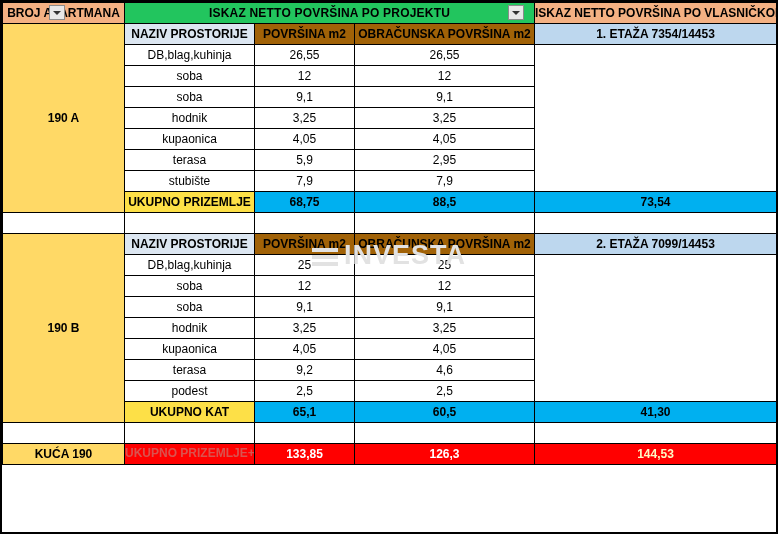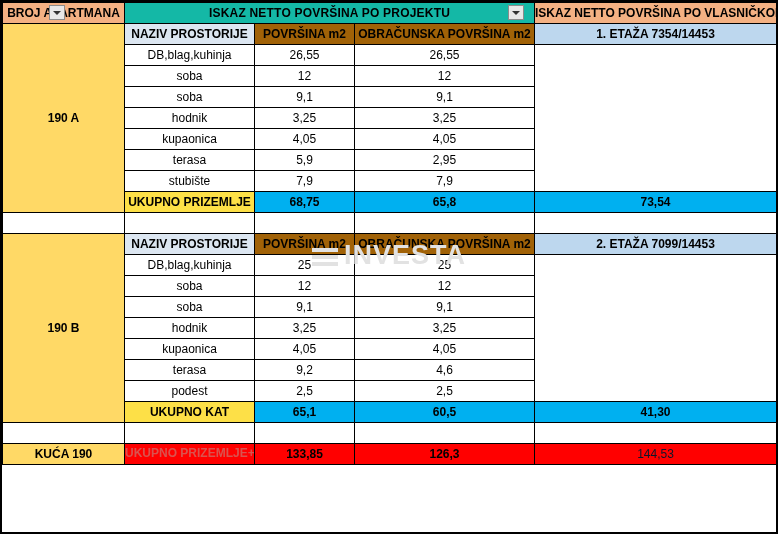--- a/index.html
+++ b/index.html
@@ -51,21 +51,21 @@
   .hdr-broj {
     background: #f4b183;
     font-weight: bold;
     font-size: 11.5px;
     text-align: left;
     padding-left: 4px;
     position: relative;
     height: 54px;
   }
   .hdr-proj {
-    background: #14b8a6;
+    background: #22c55e;
     font-weight: bold;
     font-size: 13px;
     letter-spacing: .2px;
     position: relative;
     height: 54px;
   }
   .hdr-vl {
     background: #f4b183;
     font-weight: bold;
     font-size: 12.5px;
@@ -158,30 +158,30 @@
     font-weight: bold;
     font-size: 11px;
     color: #d9534f;
     height: 44px;
     line-height: 1.15;
   }
   .red-num {
     background: #ff0000;
     font-weight: bold;
     font-size: 12px;
-    color: #000000;
+    color: #ffffff;
     text-align: left;
     padding-left: 6px;
     height: 44px;
   }
   .red-vl {
     background: #ff0000;
-    font-weight: normal;
-    font-size: 12px;
-    color: #0f172a;
+    font-weight: bold;
+    font-size: 12px;
+    color: #fef9c3;
     text-align: center;
     height: 44px;
   }
   .watermark {
     position: absolute;
     left: 0;
     right: 0;
     top: 238px;
     text-align: center;
     font-size: 27px;
@@ -277,21 +277,21 @@
       </tr>
       <tr data-name="table-row">
         <td class="data-name-cell" data-name="room-name">stubište</td>
         <td class="data-num" data-name="room-povrsina">7,9</td>
         <td class="data-num" data-name="room-obracunska">7,9</td>
       </tr>
 
       <tr data-name="total-row-a">
         <td class="tot" data-name="total-label-a">UKUPNO PRIZEMLJE</td>
         <td class="tot-num" data-name="total-povrsina-a">68,75</td>
-        <td class="tot-num" data-name="total-obracunska-a">65,8</td>
+        <td class="tot-num" data-name="total-obracunska-a">88,5</td>
         <td class="tot-vl" data-name="total-vlasnicki-a">73,54</td>
       </tr>
 
       <tr class="blankrow" data-name="separator-row">
         <td data-name="separator-cell"></td>
         <td data-name="separator-cell"></td>
         <td data-name="separator-cell"></td>
         <td data-name="separator-cell"></td>
         <td data-name="separator-cell"></td>
       </tr>

